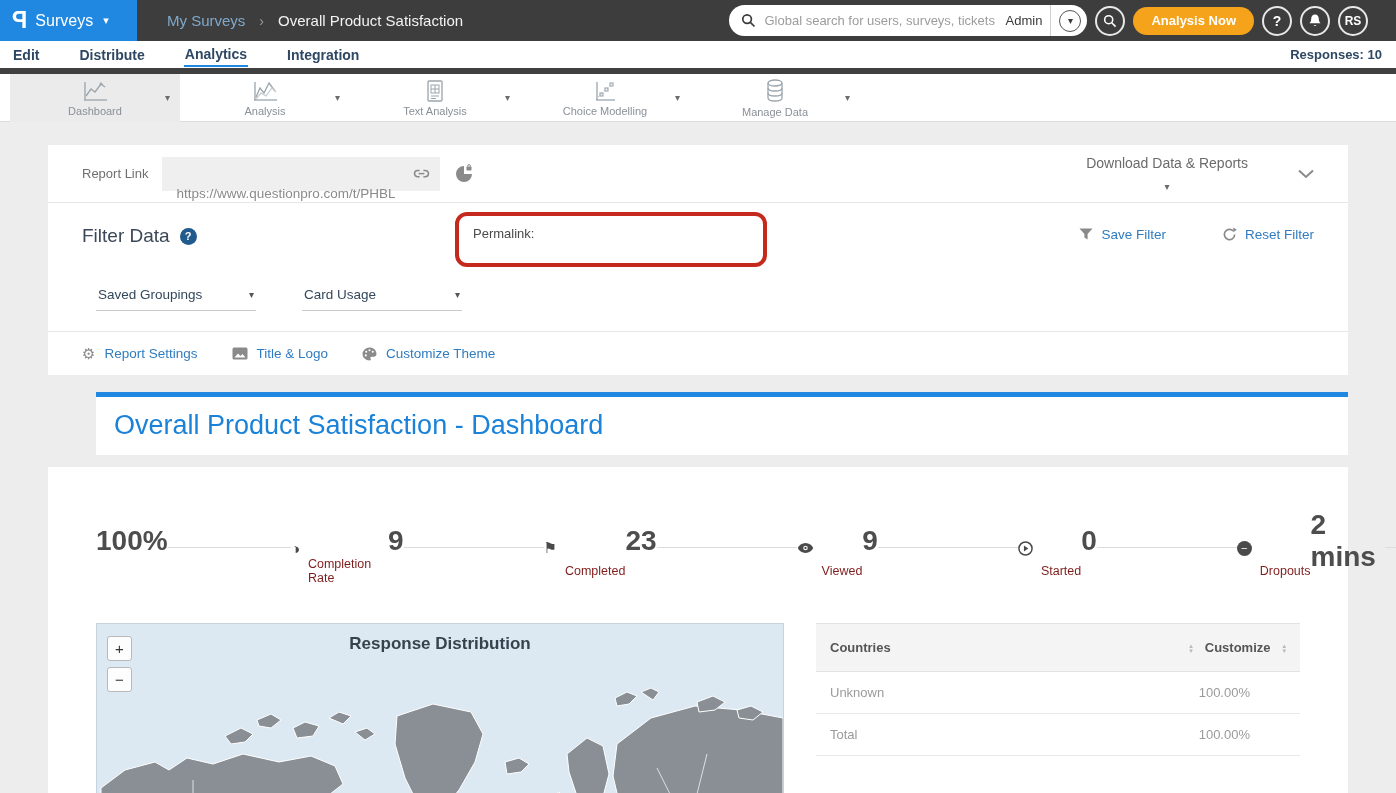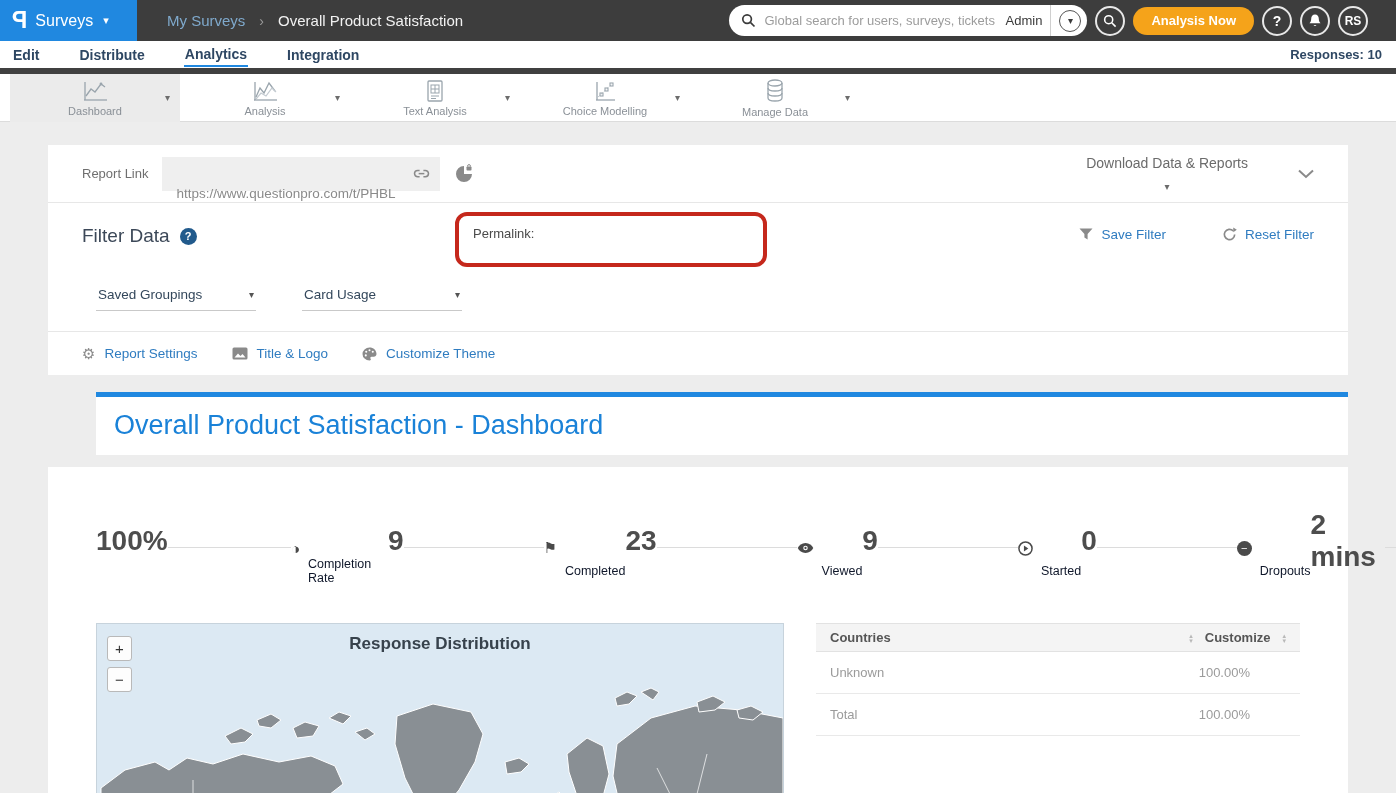--- a/index.html
+++ b/index.html
@@ -93,36 +93,36 @@
   .page-title { font-size:27px; color:#1a82d8; }
 
   
   .dash-card { margin:12px 48px 0; background:#fff; padding-top:30px; height:600px; }
   .stats-row { display:flex; padding:0 48px; }
   .stat { flex:1; display:flex; flex-direction:row; align-items:center; }
   .stat-value { font-size:28px; font-weight:700; color:#4d4d4d; }
   .stat-divider { width:140px; border-top:1px solid #dcdcdc; margin-top:12px; }
   .stat-bottom { margin-top:14px; display:flex; align-items:center; gap:8px; }
   .stat-icon { color:#4a4a4a; font-size:15px; display:flex; align-items:center; }
-  .stat-label { font-size:12.5px; color:#0f172a;margin-top:46px; }
+  .stat-label { font-size:12.5px; color:#7f1d1d;margin-top:46px; }
   .minus-circle { width:15px; height:15px; border-radius:50%; background:#4a4a4a; color:#fff;
     font-size:11px; display:flex; align-items:center; justify-content:center; }
 
   
   .geo-row { display:flex; padding:0 48px; margin-top:38px; gap:32px; }
   .map-panel { width:688px; height:300px; background:#dce9f3; border:1px solid #c7d3dc; position:relative; }
   .map-title { text-align:center; font-size:17px; font-weight:700; color:#37424c; margin-top:10px; }
   .zoom-ctl { position:absolute; left:10px; top:12px; display:flex; flex-direction:column; gap:6px; }
   .zoom-btn { width:25px; height:25px; background:#fdfdfd; border:1px solid #b9b9b9; border-radius:3px;
     font-size:15px; color:#333; display:flex; align-items:center; justify-content:center; cursor:pointer; }
   .map-svg { position:absolute; left:0; top:34px; }
 
   .country-table { flex:1; align-self:flex-start; }
   .ct-header { background:#f4f4f4; border-top:1px solid #e2e2e2; border-bottom:1px solid #e2e2e2;
-    display:flex; align-items:center; justify-content:space-between; padding:6px 14px; }
+    display:flex; align-items:center; justify-content:space-between; padding:16px 14px; }
   .ct-header .hcell { font-size:13px; font-weight:700; color:#555; }
   .hgroup { display:flex; align-items:center; gap:12px; }
   .sort-glyph { display:flex; flex-direction:column; color:#b8b8b8; font-size:7px; line-height:5px; cursor:pointer; }
   .ct-row { display:flex; justify-content:space-between; padding:13px 14px; border-bottom:1px solid #e9e9e9;
     font-size:13px; color:#9b9b9b; }
   .ct-row .rval { padding-right:36px; }
 
   svg.icn { display:block; }
 </style>
 </head>

